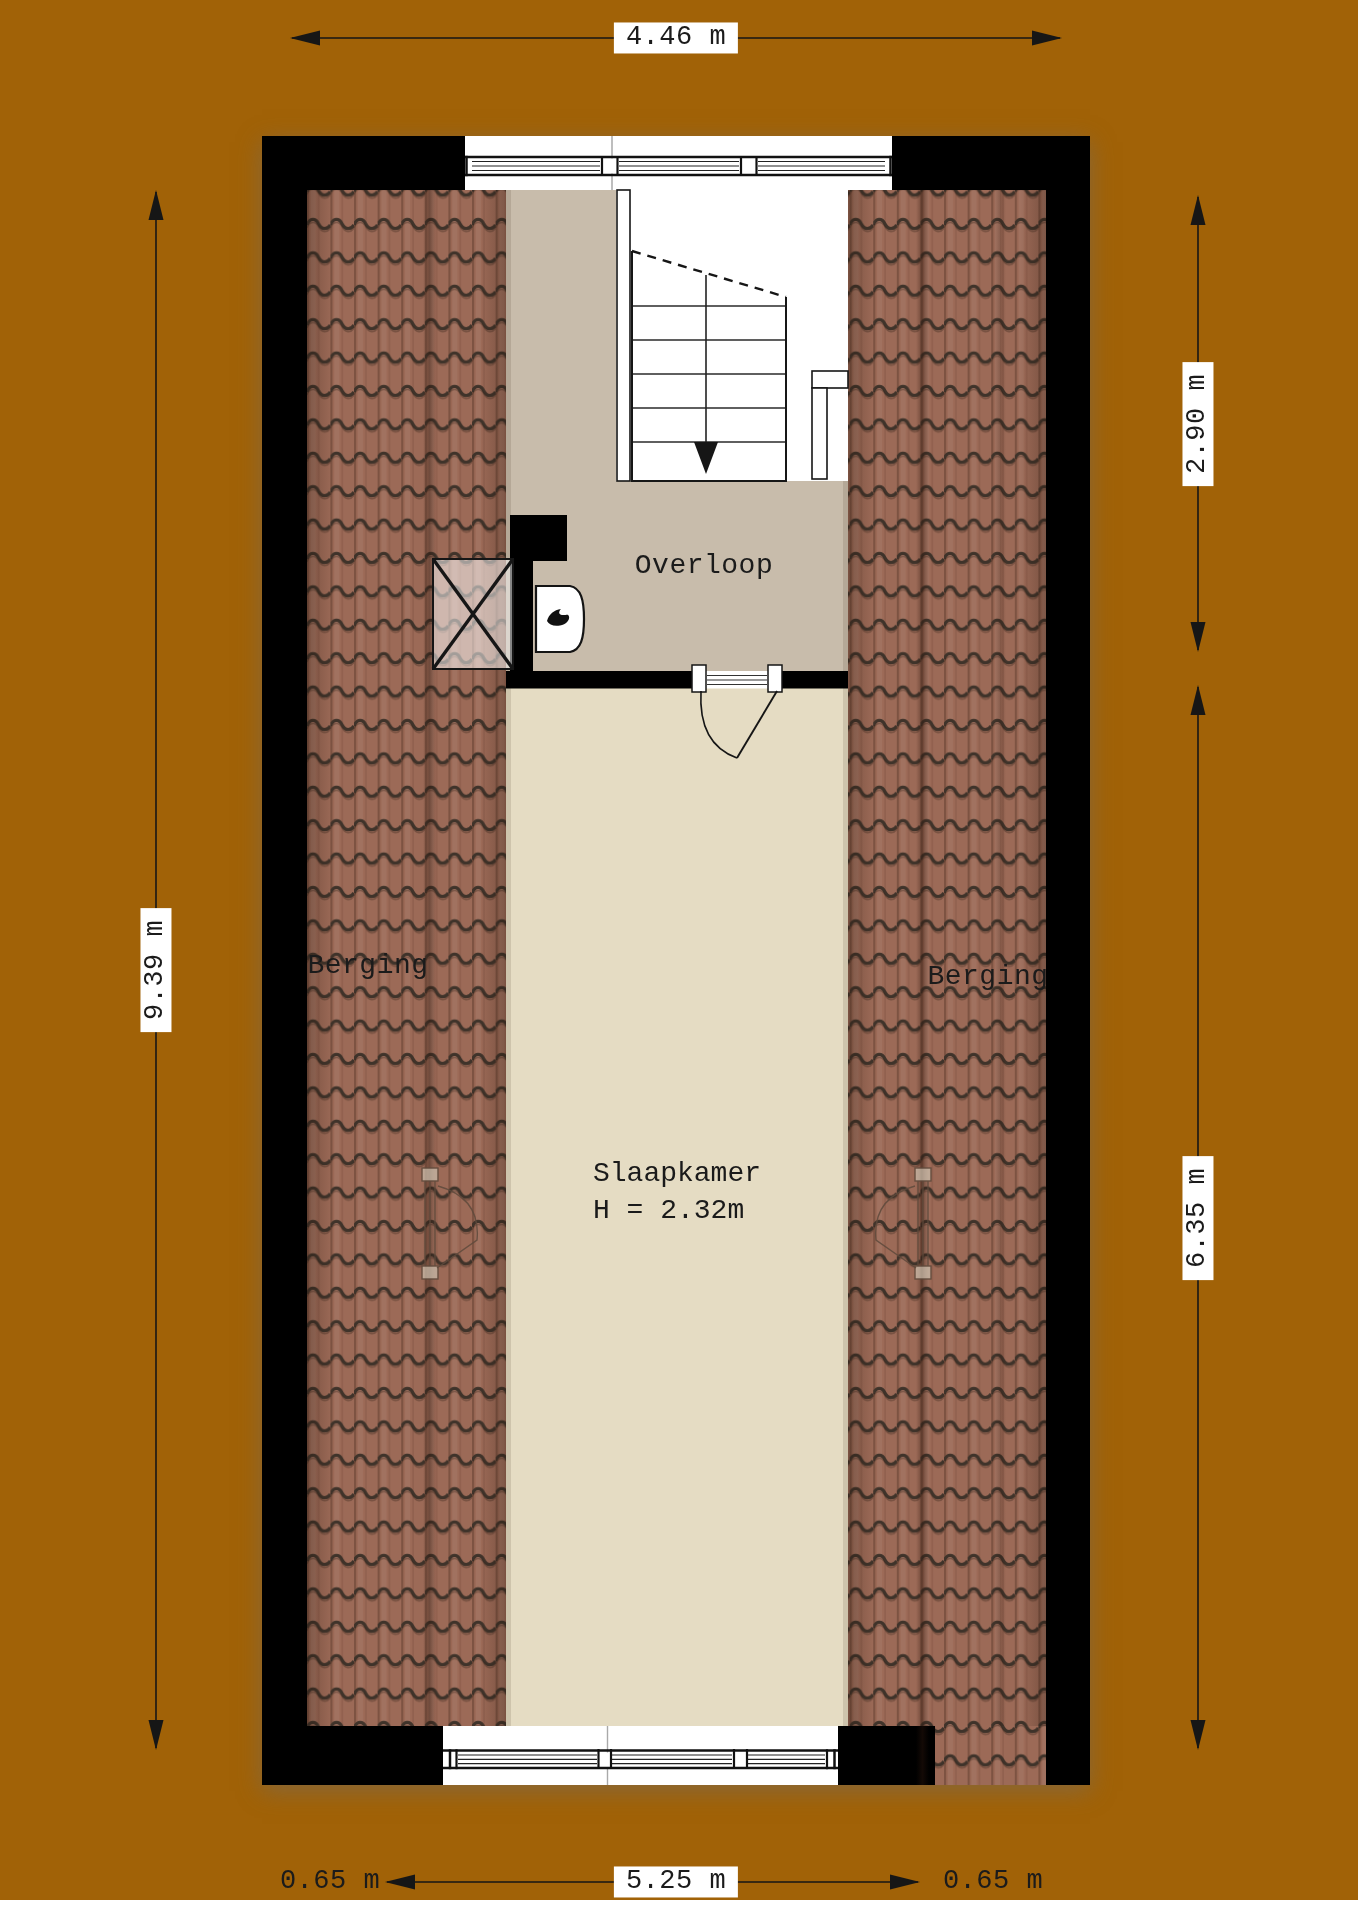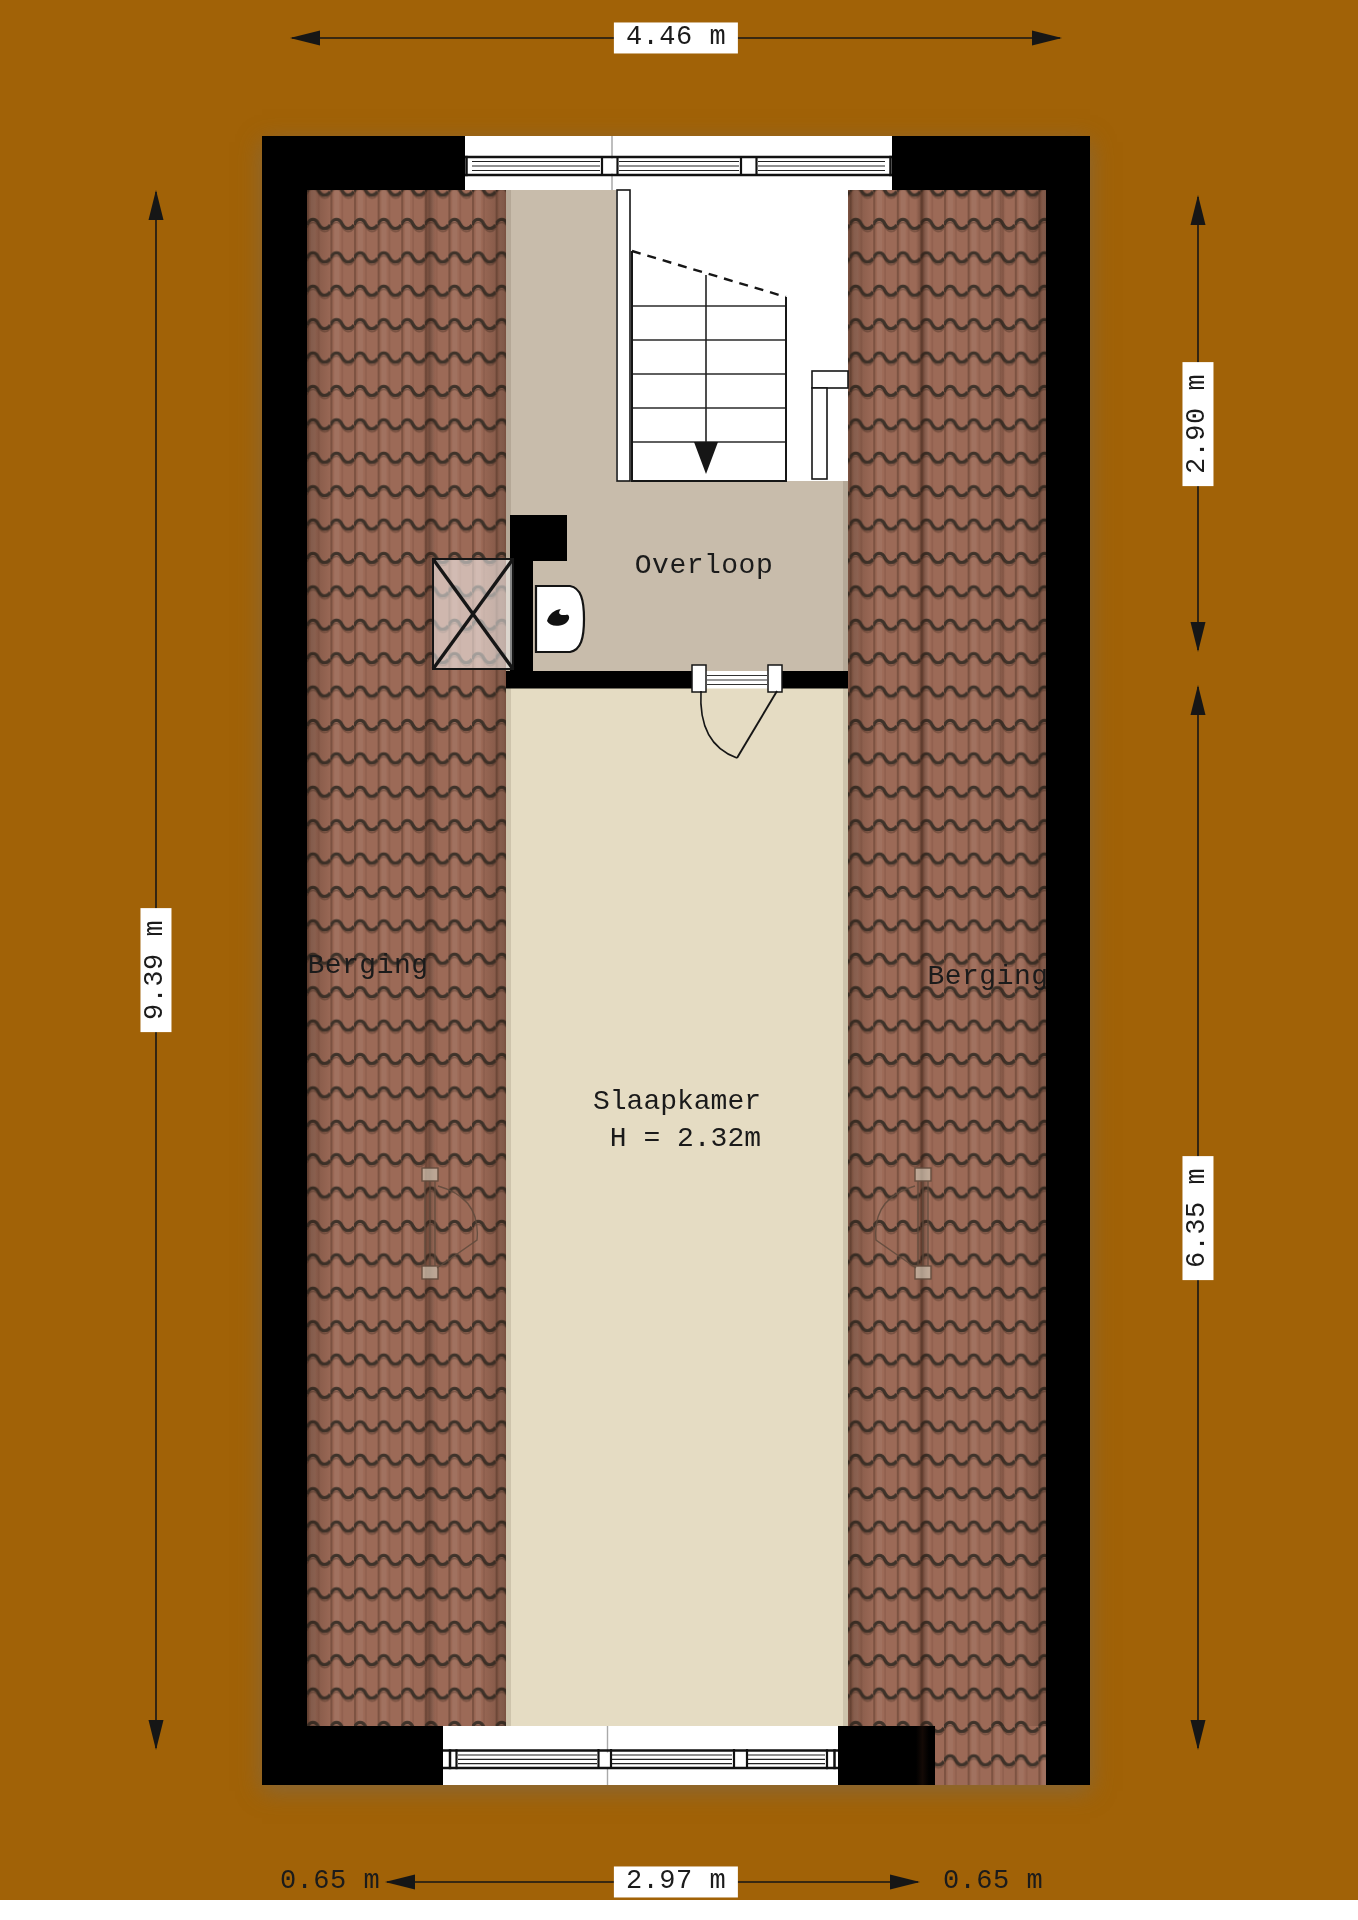--- a/index.html
+++ b/index.html
@@ -13,22 +13,22 @@
   }
   svg.art{position:absolute;left:0;top:0;}
   .lbl{
     position:absolute;transform:translate(-50%,-50%);
     font-size:27px;line-height:1.15;white-space:nowrap;color:#1b1b1b;
     letter-spacing:0.5px;
   }
   .lbl.vert{transform:translate(-50%,-50%) rotate(-90deg);}
   .lbl.dim{background:#ffffff;padding:0 12px;}
   .lbl.room{font-size:28px;}
-  .slk{position:absolute;left:677px;top:1120px;transform:translate(-50%,-50%);
-       text-align:right;font-size:28px;line-height:37px;}
+  .slk{position:absolute;left:677px;top:1192px;transform:translate(-50%,-50%);
+       text-align:left;font-size:28px;line-height:37px;}
 </style>
 </head>
 <body>
 
 <div class="canvas">
 
   <div class="plan-shadow"></div>
 
   <svg class="art" width="1358" height="1920" viewBox="0 0 1358 1920">
     <defs>
@@ -208,21 +208,21 @@
       <polygon points="385,1882 415,1874.5 415,1889.5" stroke="none"></polygon>
       <polygon points="920,1882 890,1874.5 890,1889.5" stroke="none"></polygon>
     </g>
   </svg>
 
   <div class="lbl dim" style="left:676px;top:38px">4.46 m</div>
   <div class="lbl dim vert" style="left:156px;top:970px">9.39 m</div>
   <div class="lbl dim vert" style="left:1198px;top:424px">2.90 m</div>
   <div class="lbl dim vert" style="left:1198px;top:1218px">6.35 m</div>
   <div class="lbl" style="left:330px;top:1882px">0.65 m</div>
-  <div class="lbl dim" style="left:676px;top:1882px">2.97 m</div>
+  <div class="lbl dim" style="left:676px;top:1882px">5.25 m</div>
   <div class="lbl" style="left:993px;top:1882px">0.65 m</div>
 
   <div class="lbl room" style="left:704px;top:566px">Overloop</div>
   <div class="lbl room" style="left:368px;top:966px">Berging</div>
   <div class="lbl room" style="left:988px;top:977px">Berging</div>
 
   <div class="slk">
     <div>Slaapkamer</div>
     <div>H = 2.32m</div>
   </div>

